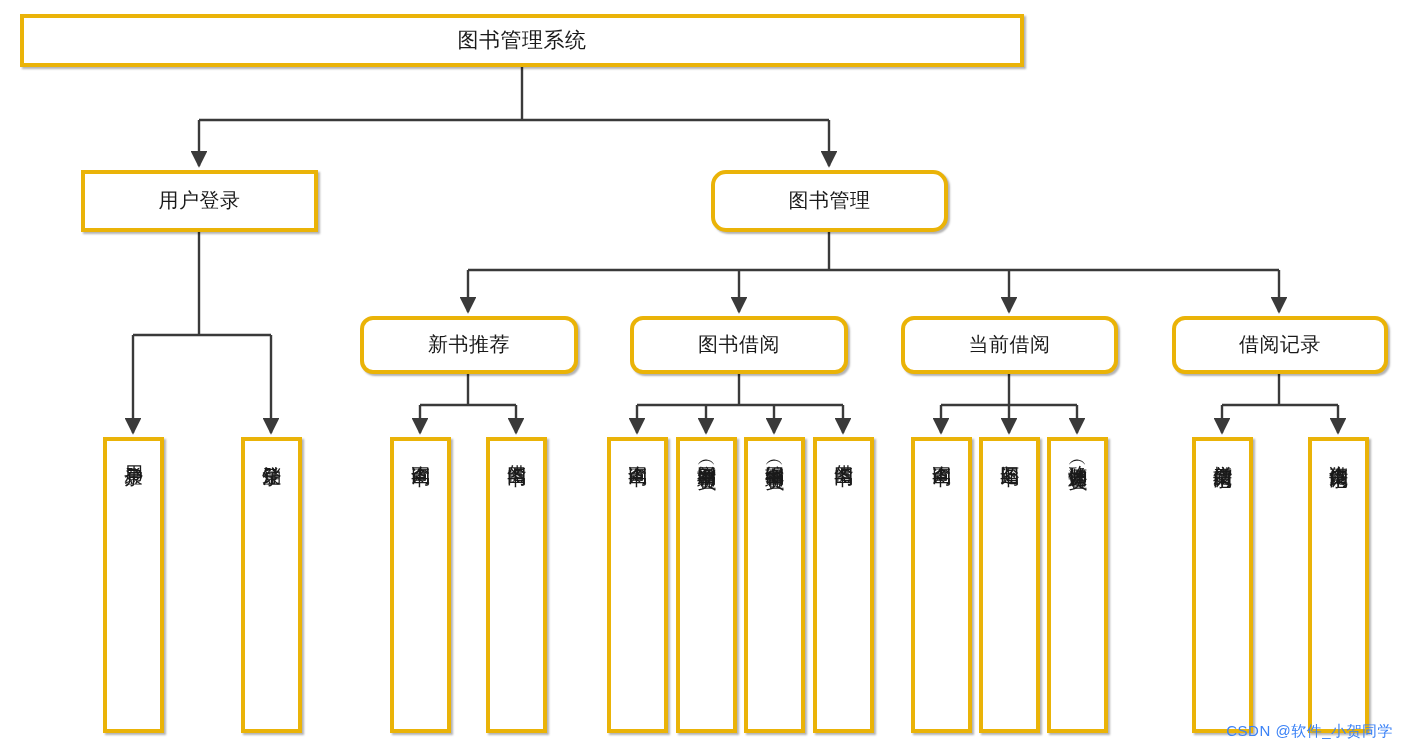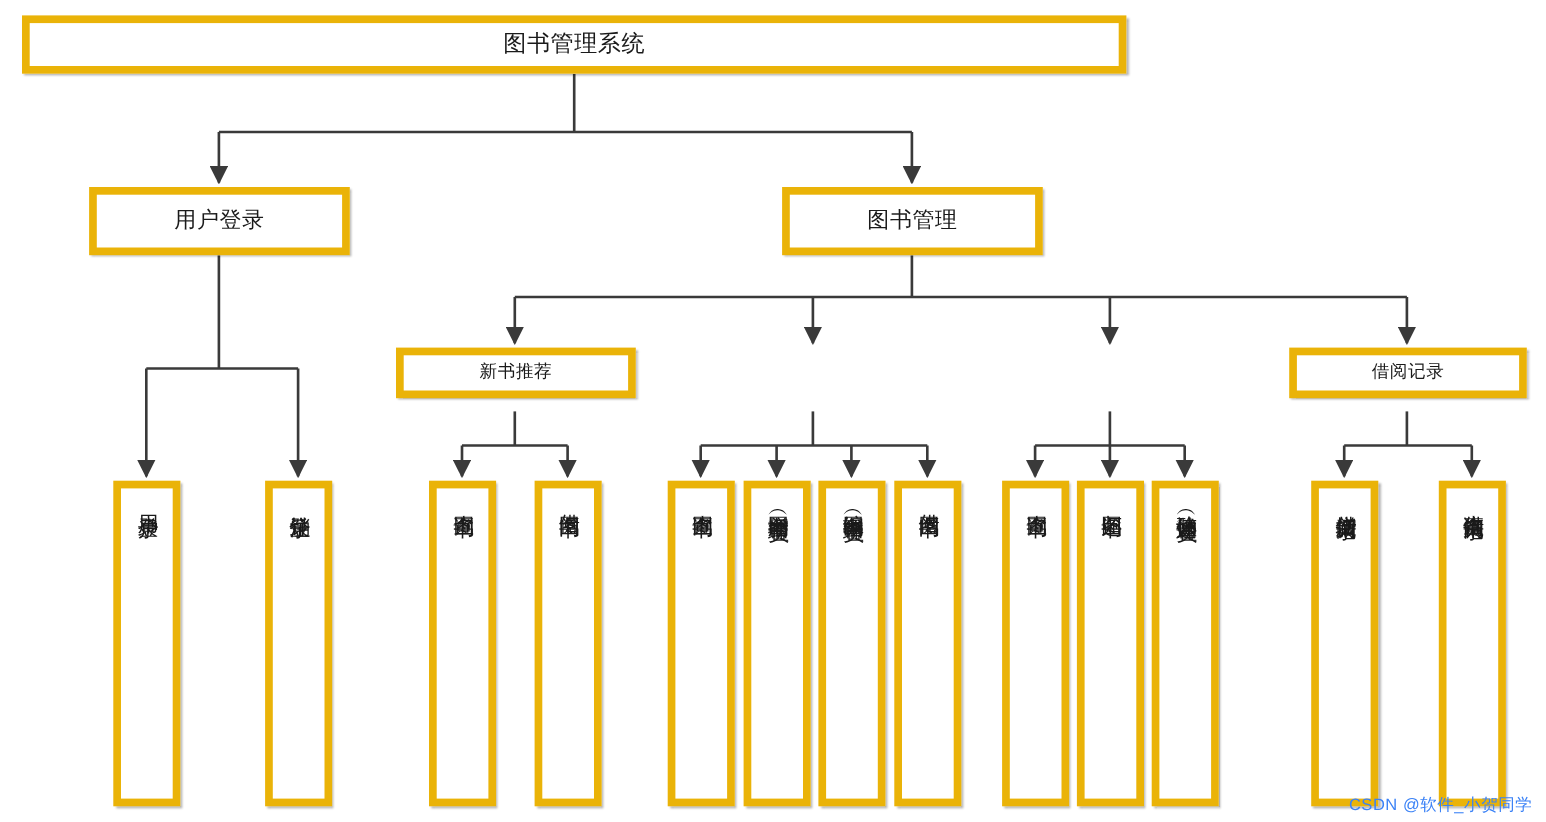--- a/index.html
+++ b/index.html
@@ -25,21 +25,21 @@
     top: 0;
     width: 1405px;
     height: 747px;
     pointer-events: none;
   }
   
   .node {
     position: absolute;
     box-sizing: border-box;
     background: #ffffff;
-    border: 7px solid #eab308;
+    border: 4px solid #eab308;
     box-shadow: 2px 2px 2px rgba(0, 0, 0, 0.30);
     display: flex;
     align-items: center;
     justify-content: center;
     color: #1a1a1a;
     text-align: center;
   }
   .node-label {
     display: block;
     line-height: 1.18;
@@ -55,22 +55,23 @@
   }
   
   .node.lvl2 {
     top: 170px;
     height: 62px;
     font-size: 20px;
   }
   
   .node.lvl3 {
     top: 316px;
-    height: 46px;
-    font-size: 16px;
+    height: 58px;
+    font-size: 20px;
+    border-radius: 13px;
   }
   
   .node.leaf {
     top: 437px;
     height: 296px;
     width: 61px;
     align-items: flex-start;
     justify-content: center;
     padding-top: 9px;
     font-size: 19px;
@@ -149,27 +150,33 @@
     </g>
   </svg>
 
   <div class="node root">
     <span class="node-label">图书管理系统</span>
   </div>
 
   <div class="node lvl2" style="left:81px; width:237px;">
     <span class="node-label">用户登录</span>
   </div>
-  <div class="node lvl2" style="left:711px; width:237px;">
+  <div class="node lvl2" style="left:711px; width:237px;border-radius:15px;">
     <span class="node-label">图书管理</span>
   </div>
 
   <div class="node lvl3" style="left:360px; width:218px;">
     <span class="node-label">新书推荐</span>
   </div>
+  <div class="node lvl3" style="left:630px; width:218px;">
+    <span class="node-label">图书借阅</span>
+  </div>
+  <div class="node lvl3" style="left:901px; width:217px;">
+    <span class="node-label">当前借阅</span>
+  </div>
   <div class="node lvl3" style="left:1172px; width:216px;align-items:center;">
     <span class="node-label">借阅记录</span>
   </div>
 
   <div class="node leaf" style="left:103px;">
     <span class="node-label">用户登录</span>
   </div>
   <div class="node leaf" style="left:241px;">
     <span class="node-label">注销登录</span>
   </div>

